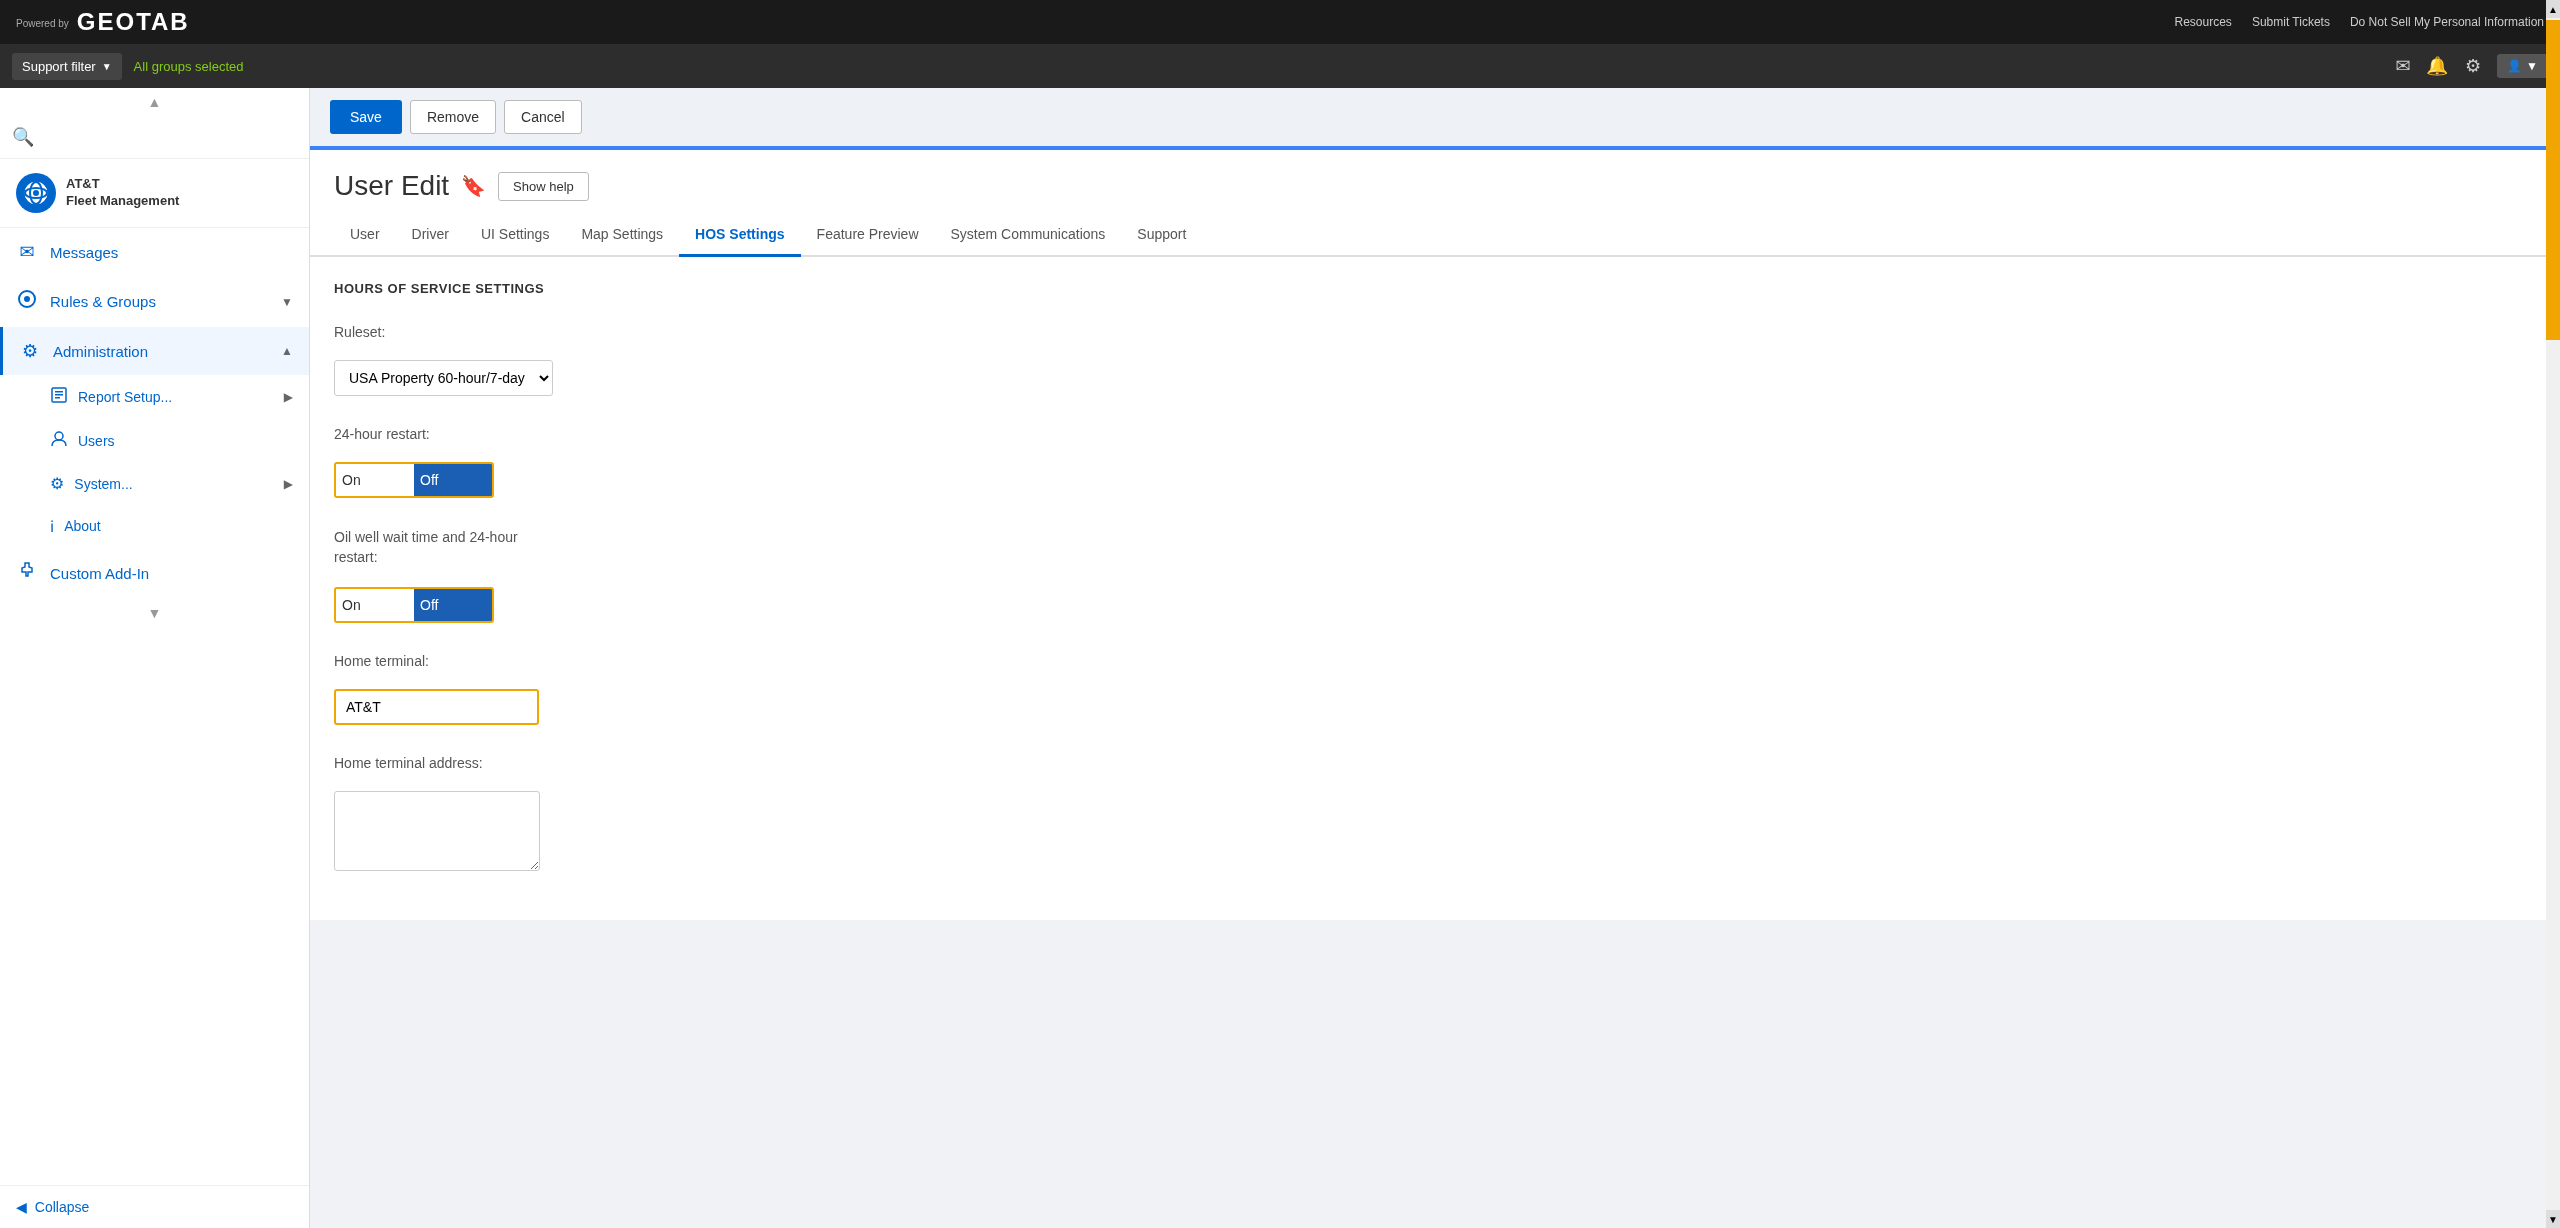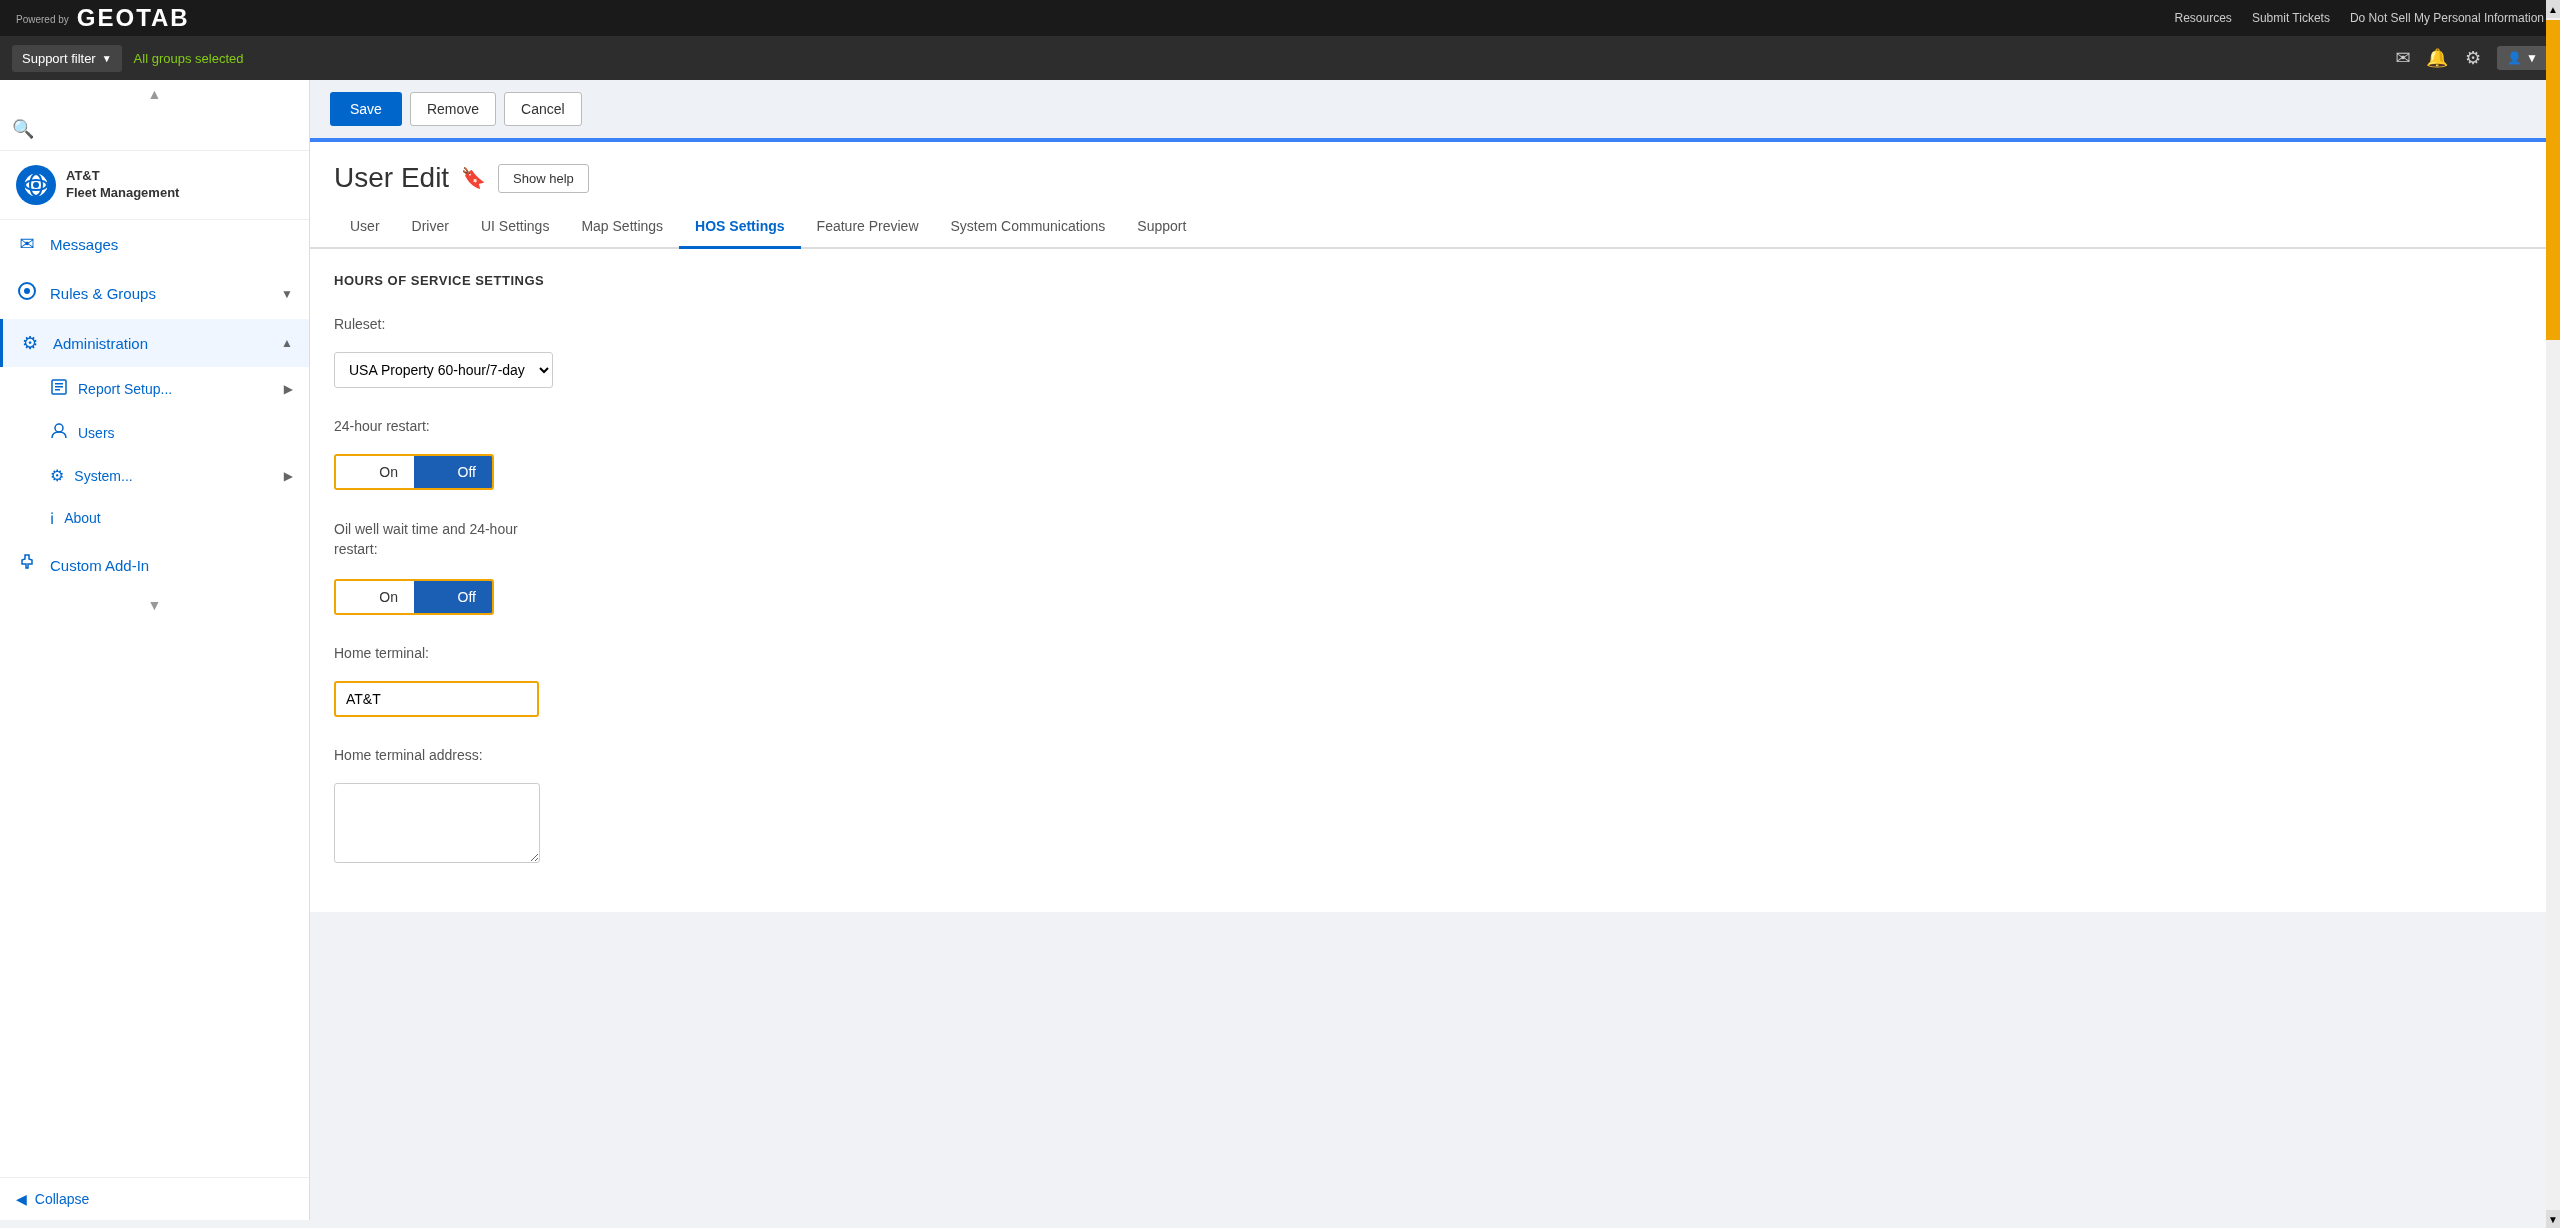--- a/index.html
+++ b/index.html
@@ -1,21 +1,21 @@
 <!DOCTYPE html>
 <html><head>
   <meta charset="utf-8">
   <style>
     * { box-sizing: border-box; margin: 0; padding: 0; }
     body { font-family: Arial, sans-serif; font-size: 14px; background: #f0f2f5; overflow: hidden; }
 
     
     .top-nav {
       background: #1a1a1a;
-      height: 36px;
+      height: 44px;
       display: flex;
       align-items: center;
       justify-content: space-between;
       padding: 0 16px;
     }
     .top-nav-left { display: flex; align-items: center; gap: 8px; }
     .top-nav-right { display: flex; align-items: center; gap: 20px; }
     .top-nav-right a { color: #ccc; font-size: 12px; text-decoration: none; }
 
     
@@ -260,22 +260,22 @@
 
     .toggle-group {
       display: flex;
       border: 2px solid #f0a500;
       border-radius: 3px;
       overflow: hidden;
       width: 160px;
     }
     .toggle-btn {
       flex: 1;
-      padding: 8px 16px;
-      text-align: right;
+      padding: 8px 6px;
+      text-align: left;
       cursor: pointer;
       font-size: 14px;
       font-weight: 500;
       border: none;
       background: white;
       color: #333;
     }
     .toggle-btn.active {
       background: #1a5fb4;
       color: white;

